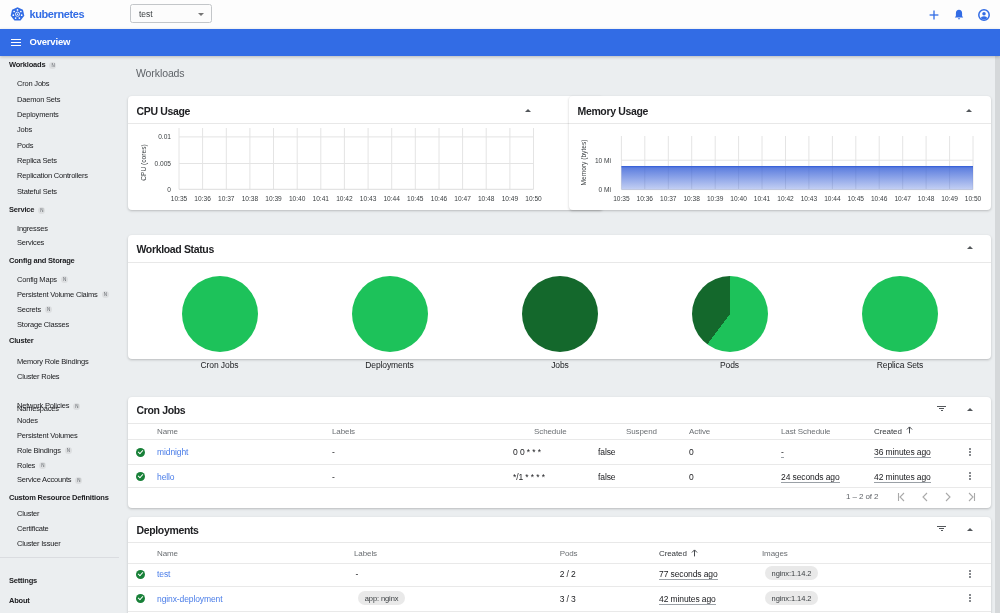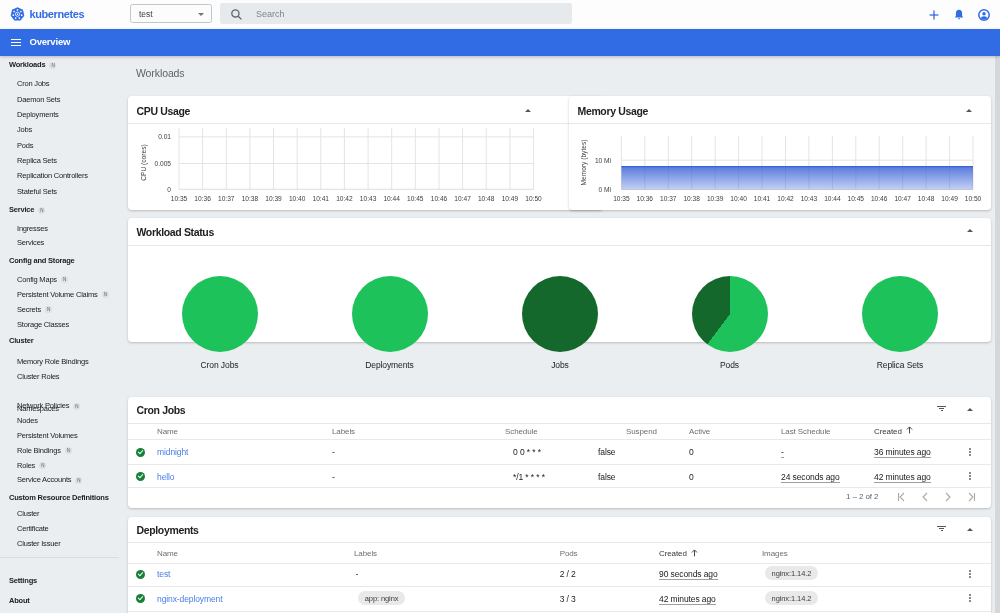--- a/index.html
+++ b/index.html
@@ -58,27 +58,20 @@
       <circle cx="5.63" cy="11.07" r="0.85"></circle>
       <circle cx="3.31" cy="8.16" r="0.85"></circle>
       <circle cx="4.14" cy="4.52" r="0.85"></circle>
     </g>
   </svg>
   <div id="wordmark">kubernetes</div>
   <div id="nsselect">
       <div class="txt">test</div>
       <div class="car"></div>
     </div>
-  <div id="search">
-    <svg class="abs" style="left:10px;top:4.5px" width="13" height="13" viewBox="0 0 13 13">
-      <circle cx="5.4" cy="5.4" r="3.6" fill="none" stroke="#5f6368" stroke-width="1.3"></circle>
-      <line x1="8.2" y1="8.2" x2="11.4" y2="11.4" stroke="#5f6368" stroke-width="1.3"></line>
-    </svg>
-    <div class="stx">Search</div>
-  </div>
   <svg class="abs" style="left:928.5px;top:10px" width="10" height="10" viewBox="0 0 10 10">
     <line x1="5" y1="0.6" x2="5" y2="9.4" stroke="#326ce5" stroke-width="1.3"></line>
     <line x1="0.6" y1="5" x2="9.4" y2="5" stroke="#326ce5" stroke-width="1.3"></line>
   </svg>
   <svg class="abs" style="left:953.5px;top:9px" width="10" height="12" viewBox="0 0 10 12">
     <path d="M5 0.8 C3 0.8 1.9 2.3 1.9 4.3 L1.9 7.1 L0.8 8.5 L9.2 8.5 L8.1 7.1 L8.1 4.3 C8.1 2.3 7 0.8 5 0.8 Z" fill="#326ce5"></path>
     <path d="M3.9 9.3 a1.1 1.1 0 0 0 2.2 0 Z" fill="#326ce5"></path>
   </svg>
   <svg class="abs" style="left:977.5px;top:8.5px" width="12" height="12" viewBox="0 0 24 24">
     <circle cx="12" cy="12" r="10.4" fill="none" stroke="#326ce5" stroke-width="3"></circle>
@@ -228,21 +221,21 @@
     <text x="286.8" y="78" text-anchor="middle" font-size="6.6" fill="#3c4043">10:45</text>
     <text x="310.2" y="78" text-anchor="middle" font-size="6.6" fill="#3c4043">10:46</text>
     <text x="333.7" y="78" text-anchor="middle" font-size="6.6" fill="#3c4043">10:47</text>
     <text x="357.1" y="78" text-anchor="middle" font-size="6.6" fill="#3c4043">10:48</text>
     <text x="380.6" y="78" text-anchor="middle" font-size="6.6" fill="#3c4043">10:49</text>
     <text x="404.0" y="78" text-anchor="middle" font-size="6.6" fill="#3c4043">10:50</text>
     <text x="17" y="39.5" text-anchor="middle" font-size="6.6" fill="#3c4043" transform="rotate(-90 17 39.5)">Memory (bytes)</text>
   </svg>
 </div>
 
-<div class="card" style="left:128px;top:218px;width:863px;height:124px">
+<div class="card" style="left:128px;top:235px;width:863px;height:124px">
   <div class="ctitle" style="top:7.5px">Workload Status</div>
   <div class="caret" style="left:839px;top:10.6px"></div>
   <div class="cdiv" style="top:26.5px"></div>
 </div>
 <div class="pie" style="left:181.5px;background:#1dc25a"></div>
 <div class="pie" style="left:351.5px;background:#1dc25a"></div>
 <div class="pie" style="left:522px;background:#14682c"></div>
 <div class="pie" style="left:691.5px;background:conic-gradient(#1dc25a 0deg 217deg, #14682c 217deg 360deg)"></div>
 <div class="pie" style="left:862px;background:#1dc25a"></div>
 <div class="plab" style="left:159.5px">Cron Jobs</div>
@@ -255,21 +248,21 @@
   <div class="ctitle" style="top:7px">Cron Jobs</div>
   <div class="filt" style="left:809px;top:8.6px">
       <div style="left:0;top:0;width:9px"></div>
       <div style="left:1.8px;top:2.3px;width:5.4px"></div>
       <div style="left:3.5px;top:4.6px;width:2px"></div>
     </div>
   <div class="caret" style="left:839px;top:10.6px"></div>
   <div class="cdiv" style="top:26px"></div>
   <div class="thead" style="left:29px;top:29.5px">Name</div>
   <div class="thead" style="left:204px;top:29.5px">Labels</div>
-  <div class="thead" style="left:377px;top:29.5px">Schedule</div>
+  <div class="thead" style="left:406px;top:29.5px">Schedule</div>
   <div class="thead" style="left:498px;top:29.5px">Suspend</div>
   <div class="thead" style="left:561px;top:29.5px">Active</div>
   <div class="thead" style="left:653px;top:29.5px">Last Schedule</div>
   <div class="thead" style="left:746px;top:29.5px;color:#33373b">Created</div>
   <svg class="abs" style="left:778px;top:29.3px" width="7" height="8" viewBox="0 0 7 8">
       <path d="M3.5 7.4 L3.5 1.1 M0.9 3.5 L3.5 0.9 L6.1 3.5" fill="none" stroke="#45494d" stroke-width="1"></path>
     </svg>
   <div class="rline" style="top:42.4px"></div>
   <div class="ckc" style="left:8.3px;top:50.9px"></div>
   <div class="tcell tlink" style="left:29px;top:49.5px">midnight</div>
@@ -325,21 +318,21 @@
   <div class="thead" style="left:634px;top:31.9px">Images</div>
   <div class="thead" style="left:531px;top:31.9px;color:#33373b">Created</div>
   <svg class="abs" style="left:563px;top:31.7px" width="7" height="8" viewBox="0 0 7 8">
       <path d="M3.5 7.4 L3.5 1.1 M0.9 3.5 L3.5 0.9 L6.1 3.5" fill="none" stroke="#45494d" stroke-width="1"></path>
     </svg>
   <div class="rline" style="top:45.5px"></div>
   <div class="ckc" style="left:8.3px;top:52.7px"></div>
   <div class="tcell tlink" style="left:29px;top:51.8px">test</div>
   <div class="tcell" style="left:227.4px;top:51.8px">-</div>
   <div class="tcell" style="left:431.7px;top:51.8px">2 / 2</div>
-  <div class="tcell" style="left:531px;top:51.8px"><span class="tund">90 seconds ago</span></div>
+  <div class="tcell" style="left:531px;top:51.8px"><span class="tund">77 seconds ago</span></div>
   <div class="chip" style="left:636.6px;top:49.2px">nginx:1.14.2</div>
   <div class="dots3" style="left:840.5px;top:53.2px">
       <div style="top:0"></div>
       <div style="top:3px"></div>
       <div style="top:6px"></div>
     </div>
   <div class="rline" style="top:69px"></div>
   <div class="ckc" style="left:8.3px;top:76.5px"></div>
   <div class="tcell tlink" style="left:29px;top:76.6px">nginx-deployment</div>
   <div class="chip" style="left:229.8px;top:74px">app: nginx</div>

